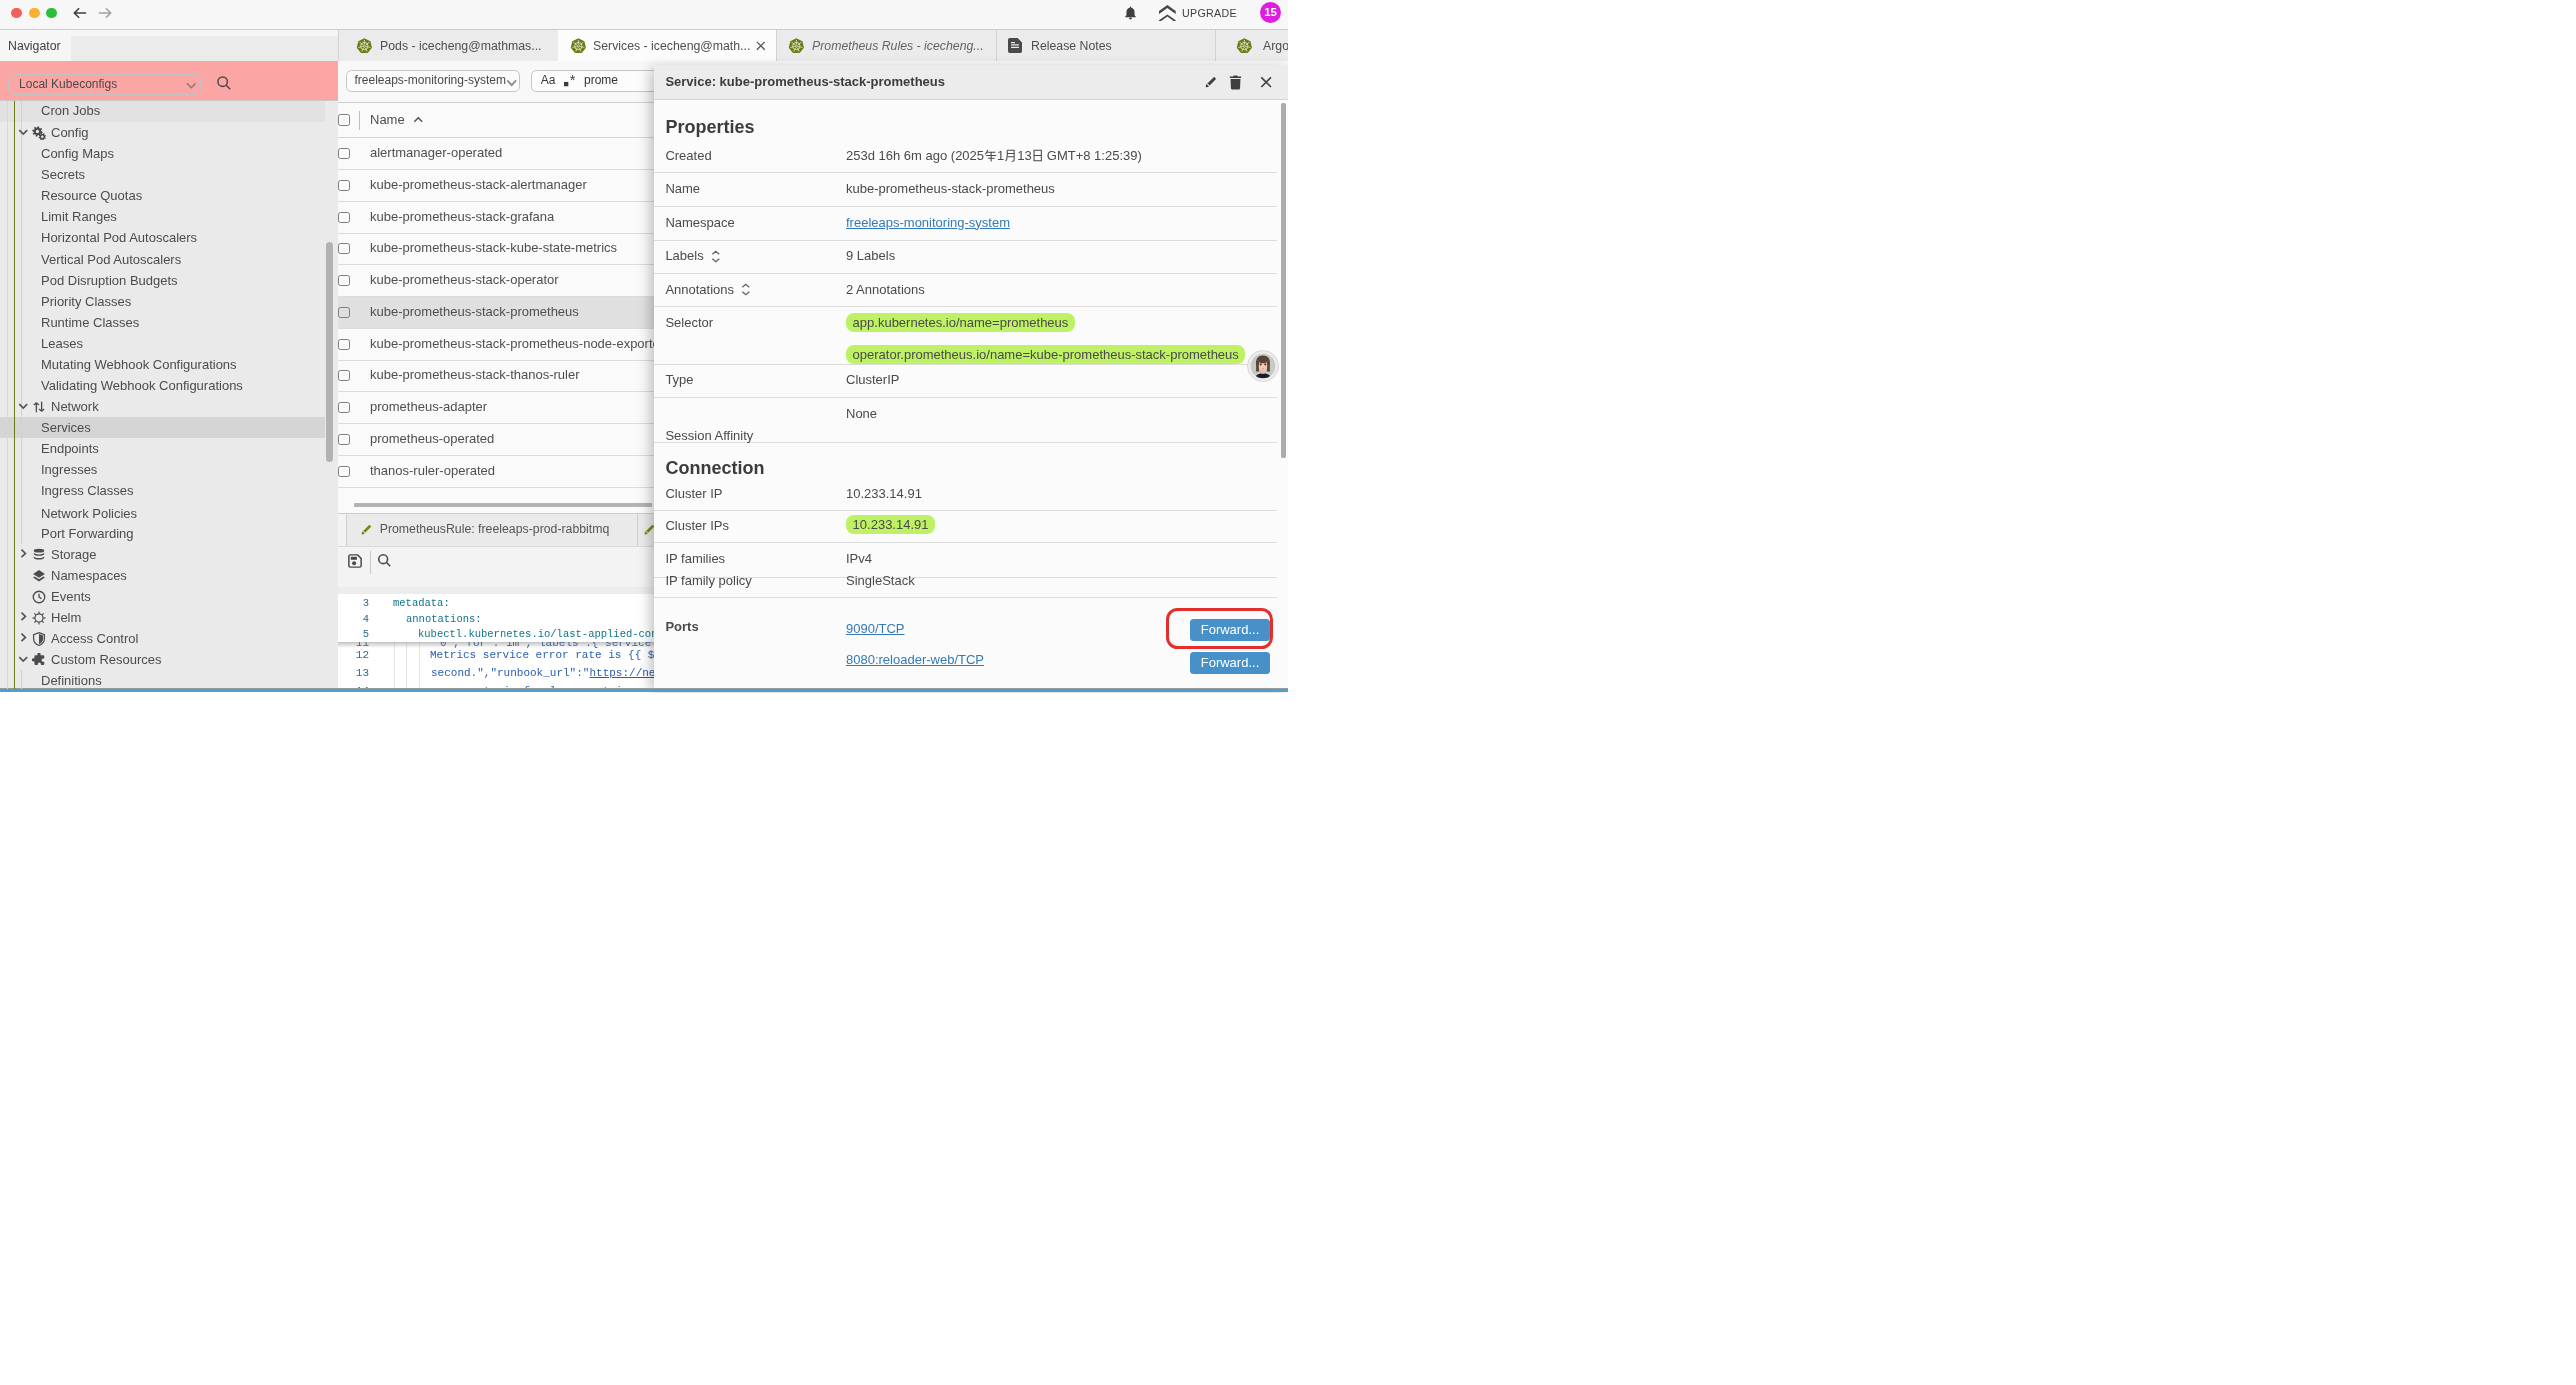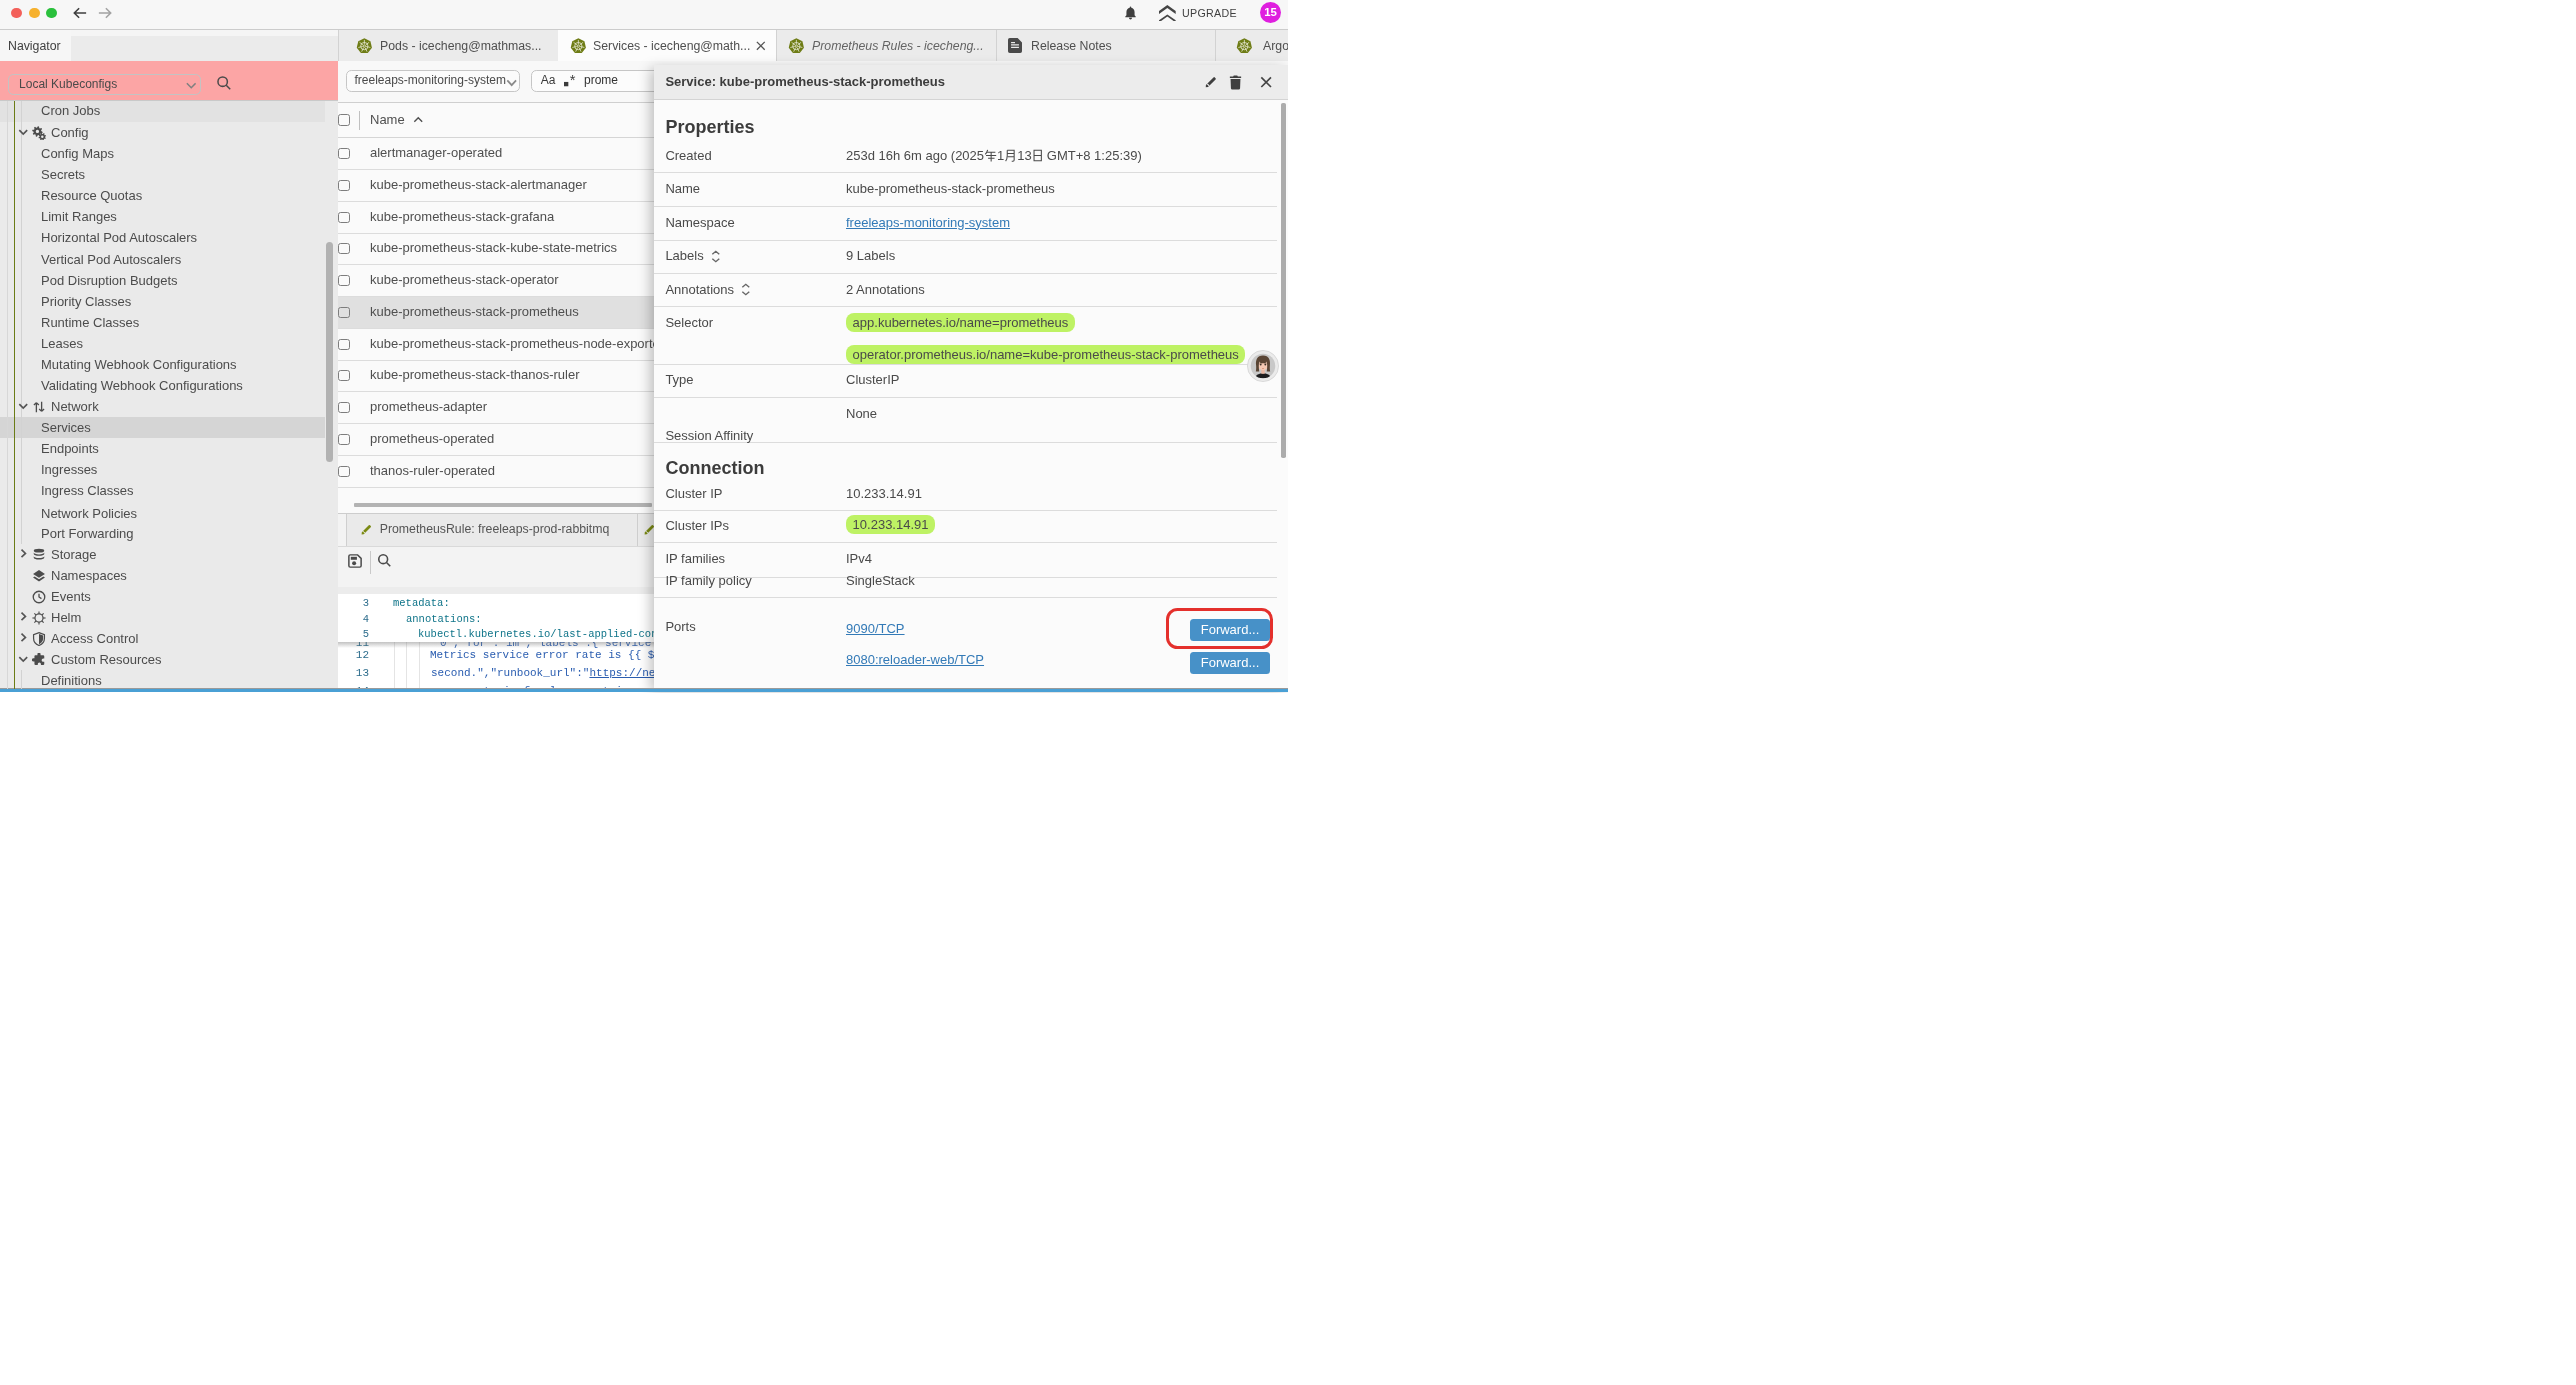--- a/index.html
+++ b/index.html
@@ -513,21 +513,21 @@
     </div>
   <div class="drow" style="top:478px;height:35px;">
       <span class="k" style="top:8.2px;">IP families</span>
       <span class="v" style="top:8.2px;">IPv4</span>
     </div>
   <div class="drow" style="top:500px;height:33px;">
       <span class="k" style="top:7.5px;">IP family policy</span>
       <span class="v" style="top:7.5px;">SingleStack</span>
     </div>
   <div class="drow" style="top:546px;height:77px;border-bottom:none;">
-      <span class="k" style="top:8.3px;">Ports</span>
+      <span class="k" style="top:8.3px;font-weight:bold;">Ports</span>
       <span class="v" style="top:9.6px;"><span class="dlink">9090/TCP</span></span>
       <span class="v" style="top:41px;"><span class="dlink">8080:reloader-web/TCP</span></span>
       <div class="fwdbtn" style="top:8.2px;">Forward...</div>
       <div class="fwdbtn" style="top:41px;">Forward...</div>
     </div>
   <div id="dscroll"></div>
 </div>
 <div id="redrect"></div>
 <div id="avatar" class="abs" style="left:1247px;top:350px;">
 <svg width="32" height="32" viewBox="0 0 37 37">

